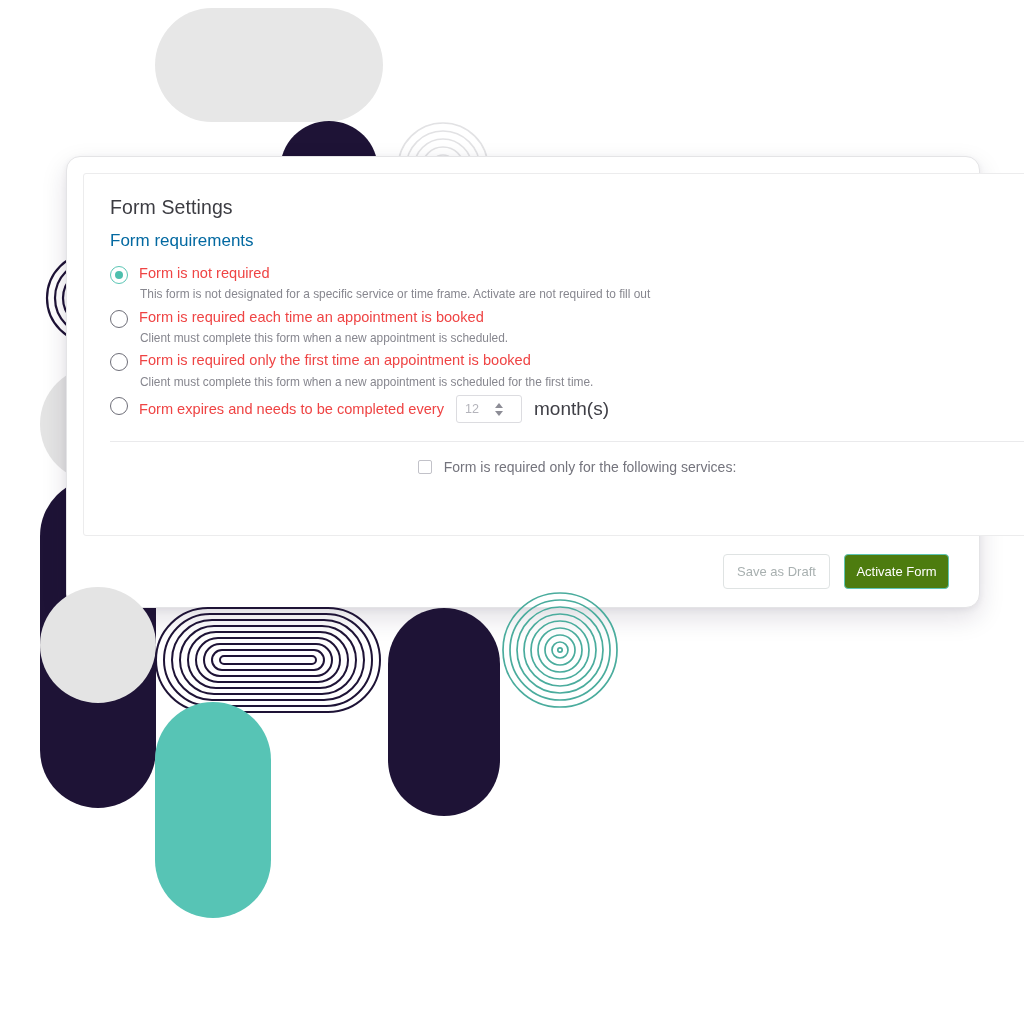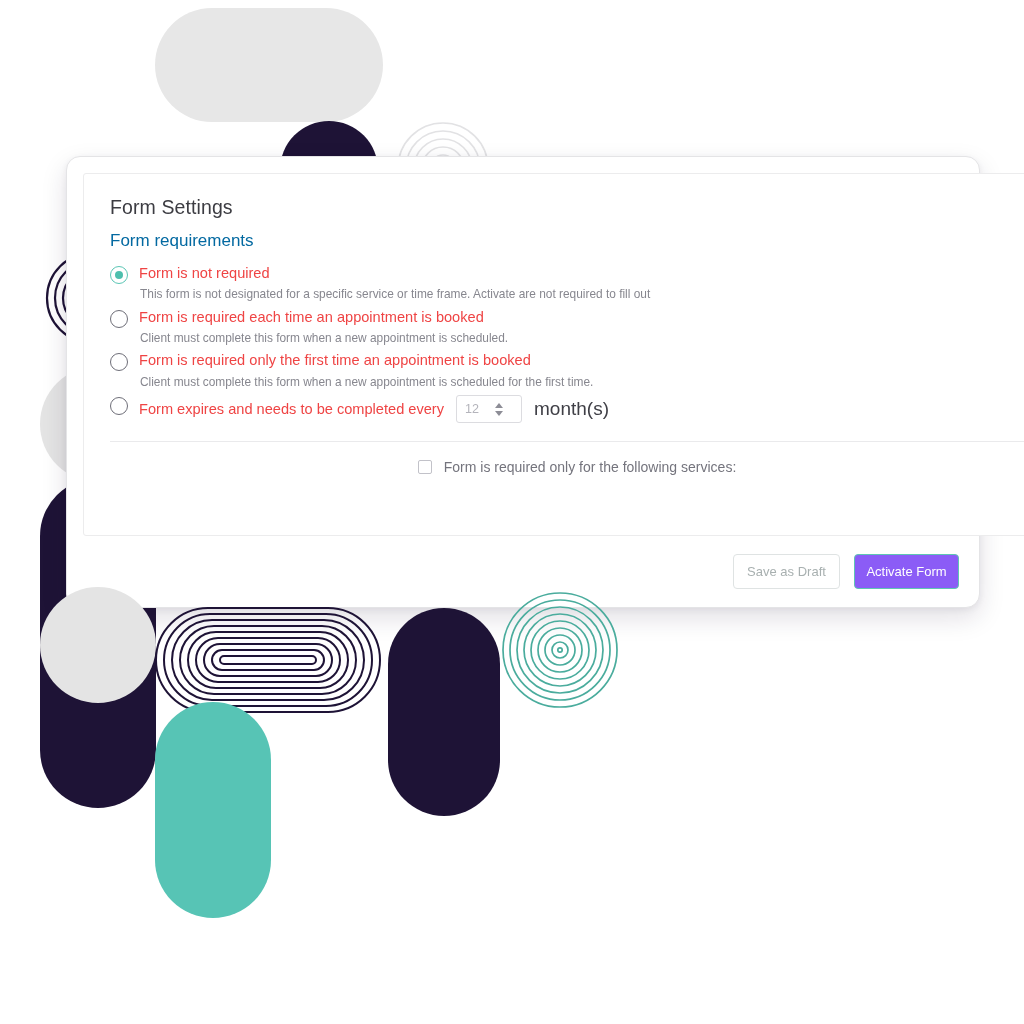--- a/index.html
+++ b/index.html
@@ -193,21 +193,21 @@
   
   .footer {
     position: absolute;
     left: 0;
     right: 0;
     bottom: 0;
     height: 72px;
     display: flex;
     align-items: center;
     justify-content: flex-end;
-    padding-right: 20px;
+    padding-right: 30px;
     box-sizing: border-box;
   }
   .btn {
     height: 35px;
     border-radius: 4px;
     font-size: 13px;
     display: inline-flex;
     align-items: center;
     justify-content: center;
     box-sizing: border-box;
@@ -216,21 +216,21 @@
   }
   .btn-draft {
     width: 107px;
     background: #ffffff;
     border: 1px solid #dfe3e3;
     color: #a8b0b0;
     margin-right: 14px;
   }
   .btn-activate {
     width: 105px;
-    background: #8b5cf6;
+    background: #4d7c0f;
     border: 1px solid #5ec5b4;
     color: #ffffff;
   }
 </style>
 </head>
 <body>
 
 <svg id="decor" viewBox="0 0 1024 1024" width="1024" height="1024">
   <g id="decor-back">
 

